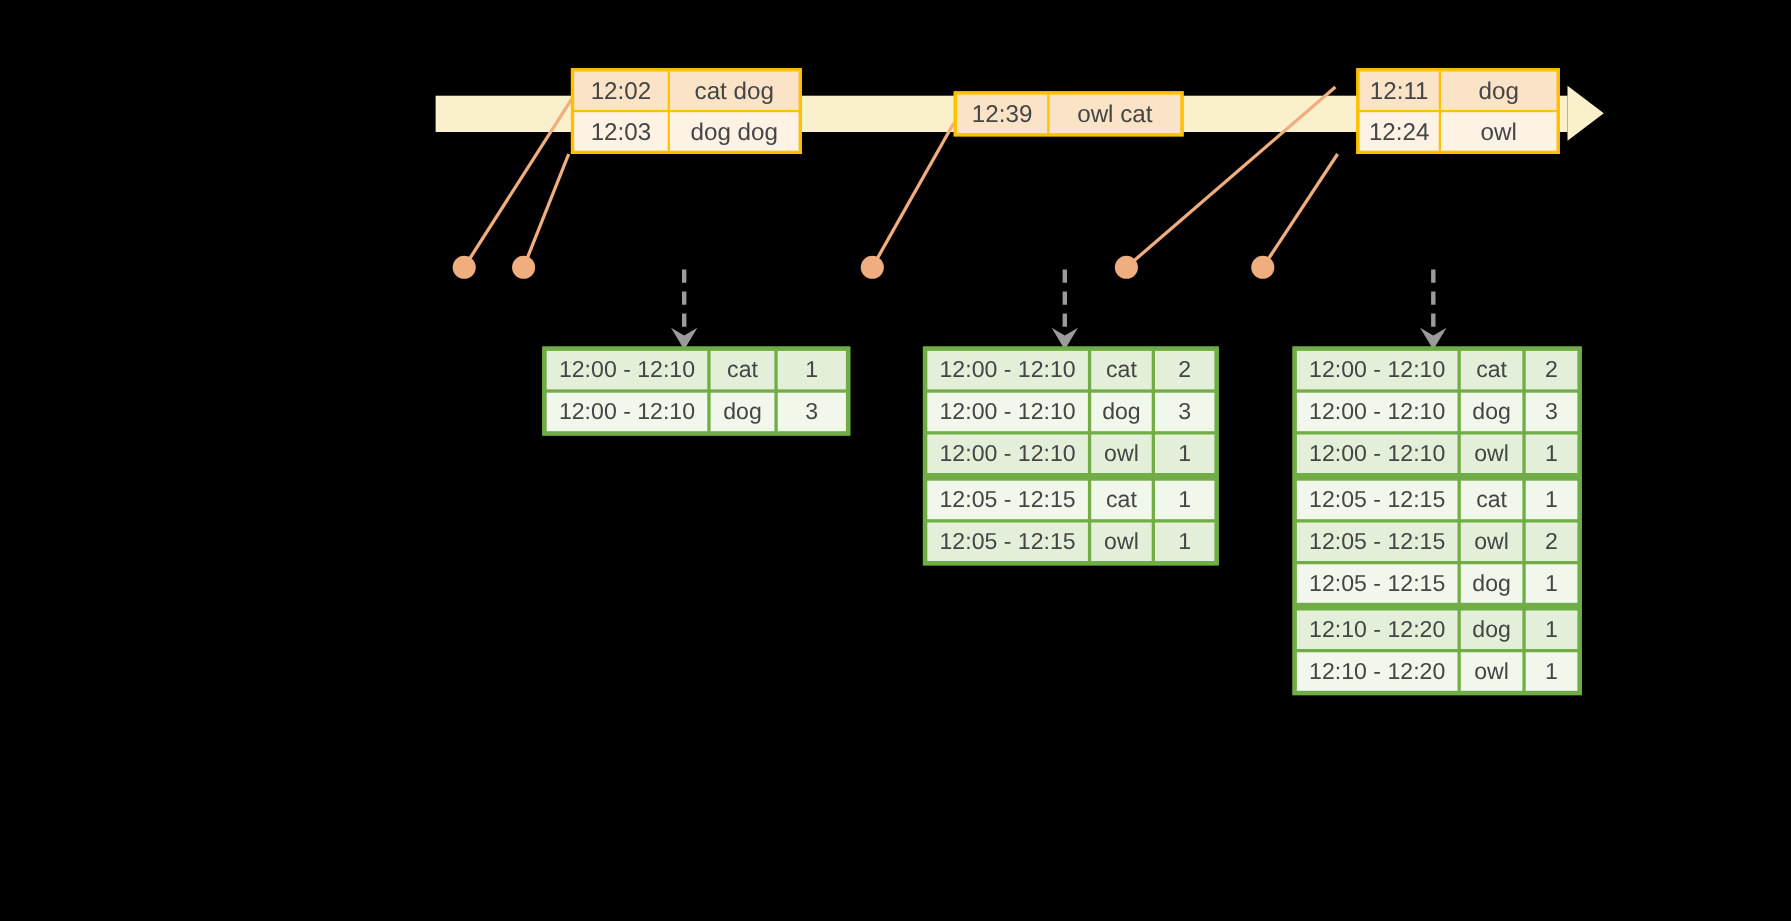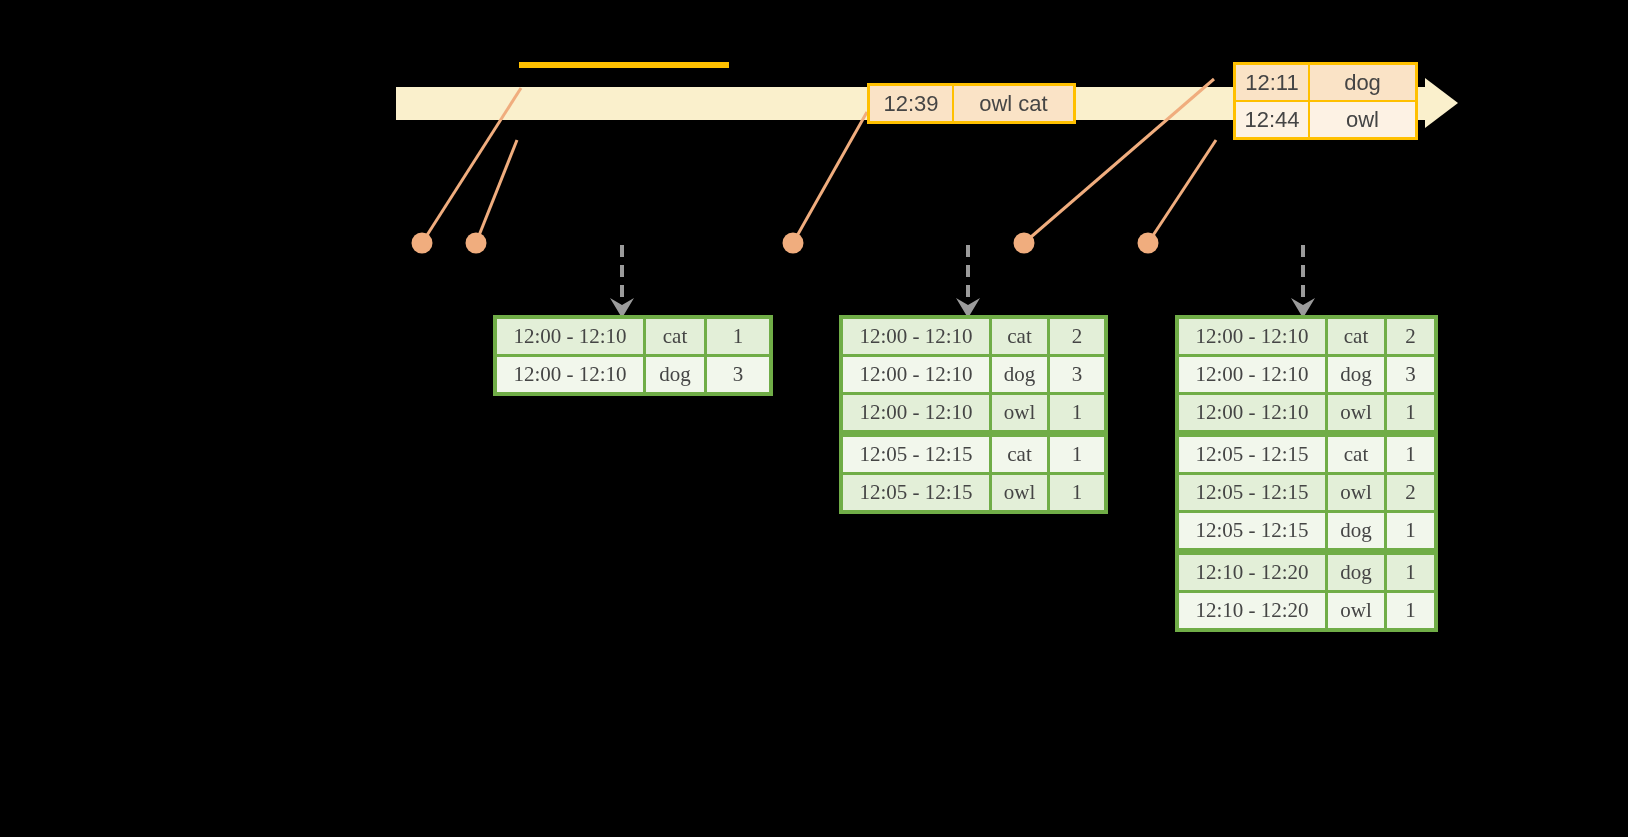--- a/index.html
+++ b/index.html
@@ -43,21 +43,21 @@
   .ewords{flex:1;}
   
   .rtable{position:absolute;z-index:2;background:var(--result-table-border);
           border:4px solid var(--result-table-border);
           display:flex;flex-direction:column;font-size:21px;}
   .rrow{display:flex;height:35px;margin-top:3px;}
   .rrow:first-child{margin-top:0;}
   .rrow.group-start{margin-top:7px;}
   .rrow.dark  .rcell{background:var(--result-row-dark);}
   .rrow.light .rcell{background:var(--result-row-light);}
-  .rcell{display:flex;align-items:center;justify-content:center;margin-left:3px;font-family:Liberation Serif, serif;}
+  .rcell{display:flex;align-items:center;justify-content:center;margin-left:3px;}
   .rcell:first-child{margin-left:0;}
   .rwindow{width:146px;flex:none;}
   .rword{width:var(--wordw);flex:none;text-align:center;}
   .rcount{flex:1;}
 </style>
 </head>
 <body>
 
 <div class="canvas">
 
@@ -89,34 +89,42 @@
         <polygon points="956,298 968,318 980,298 968,305" fill="var(--trigger-arrow)"></polygon>
       </g>
       <g>
         <line x1="1303" y1="245" x2="1303" y2="299" stroke="var(--trigger-arrow)" stroke-width="4" stroke-dasharray="12 8"></line>
         <polygon points="1291,298 1303,318 1315,298 1303,305" fill="var(--trigger-arrow)"></polygon>
       </g>
     </g>
   </svg>
 
   <div class="etable" style="left:519px;top:62px;width:204px;--timew:85px;">
+      <div class="erow dark">
+        <div class="ecell etime">12:02</div>
+        <div class="ecell ewords">cat dog</div>
+      </div>
+      <div class="erow light">
+        <div class="ecell etime">12:03</div>
+        <div class="ecell ewords">dog dog</div>
+      </div>
     </div>
   <div class="etable" style="left:867px;top:83px;width:203px;--timew:82px;">
       <div class="erow dark">
         <div class="ecell etime">12:39</div>
         <div class="ecell ewords">owl cat</div>
       </div>
     </div>
   <div class="etable" style="left:1213px;top:62px;width:179px;margin-left:20px;--timew:72px;">
       <div class="erow dark">
         <div class="ecell etime">12:11</div>
         <div class="ecell ewords">dog</div>
       </div>
       <div class="erow light">
-        <div class="ecell etime">12:44</div>
+        <div class="ecell etime">12:24</div>
         <div class="ecell ewords">owl</div>
       </div>
     </div>
 
   <div class="rtable" style="left:493px;top:315px;width:272px;--wordw:58px;">
       <div class="rrow dark">
         <div class="rcell rwindow">12:00 - 12:10</div>
         <div class="rcell rword">cat</div>
         <div class="rcell rcount">1</div>
       </div>

